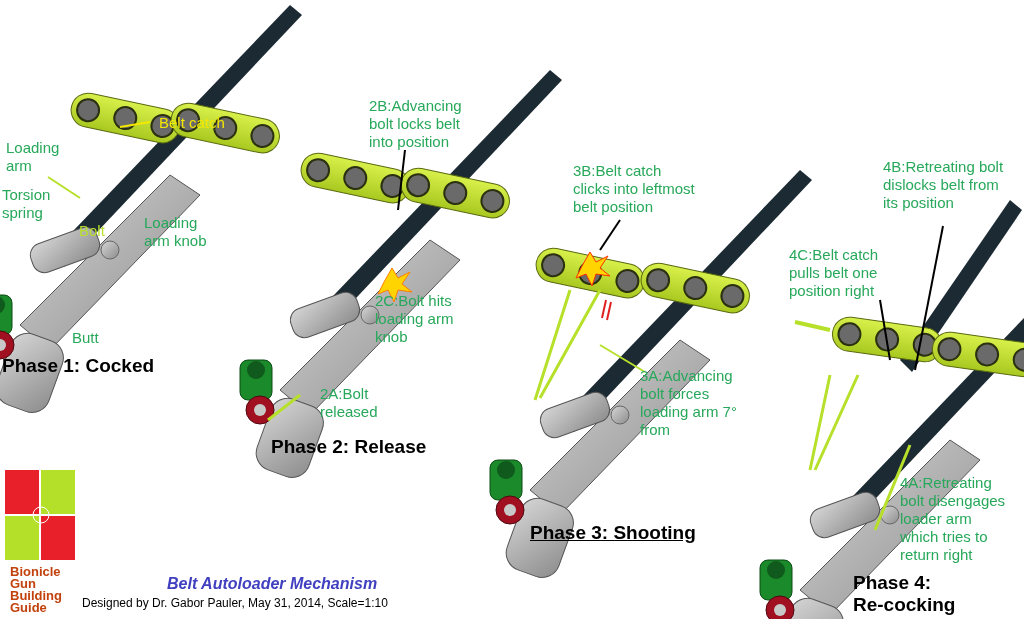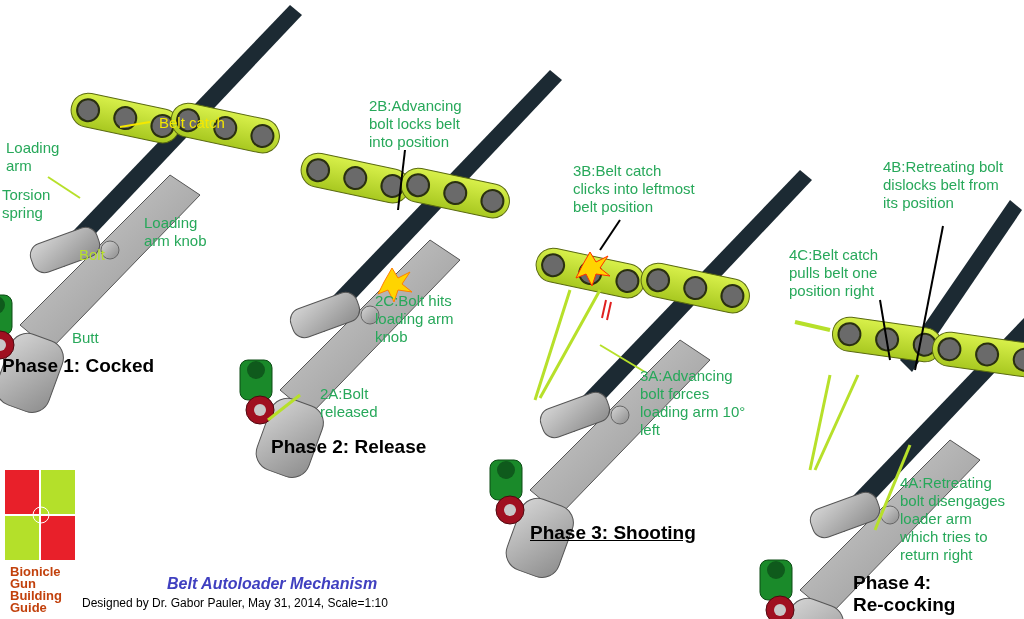--- a/index.html
+++ b/index.html
@@ -119,21 +119,21 @@
 
 <div class="lbl yellow" style="left:135px;top:114px;">Belt catch</div>
 <div class="lbl" style="left:6px;top:139px;">
   <div>Loading</div>
   <div>arm</div>
 </div>
 <div class="lbl" style="left:2px;top:179px;margin-top:7px;">
   <div>Torsion</div>
   <div>spring</div>
 </div>
-<div class="lbl lime" style="left:79px;top:222px;margin-top:24px;">Bolt</div>
+<div class="lbl lime" style="left:79px;top:222px;">Bolt</div>
 <div class="lbl" style="left:144px;top:214px;">
   <div>Loading</div>
   <div>arm knob</div>
 </div>
 <div class="lbl" style="left:72px;top:329px;">Butt</div>
 <div class="phase" style="left:2px;top:355px;text-align:right;">Phase 1: Cocked</div>
 
 <div class="lbl" style="left:369px;top:97px;">
   <div>2B:Advancing</div>
   <div>bolt locks belt</div>
@@ -151,22 +151,22 @@
 <div class="phase" style="left:271px;top:436px;">Phase 2: Release</div>
 
 <div class="lbl" style="left:573px;top:162px;">
   <div>3B:Belt catch</div>
   <div>clicks into leftmost</div>
   <div>belt position</div>
 </div>
 <div class="lbl" style="left:640px;top:367px;">
   <div>3A:Advancing</div>
   <div>bolt forces</div>
-  <div>loading arm 10°</div>
-  <div>left</div>
+  <div>loading arm 7°</div>
+  <div>from</div>
 </div>
 <div class="phase" style="left:530px;top:522px;text-decoration:underline;">Phase 3: Shooting</div>
 
 <div class="lbl" style="left:883px;top:158px;">
   <div>4B:Retreating bolt</div>
   <div>dislocks belt from</div>
   <div>its position</div>
 </div>
 <div class="lbl" style="left:789px;top:246px;">
   <div>4C:Belt catch</div>

